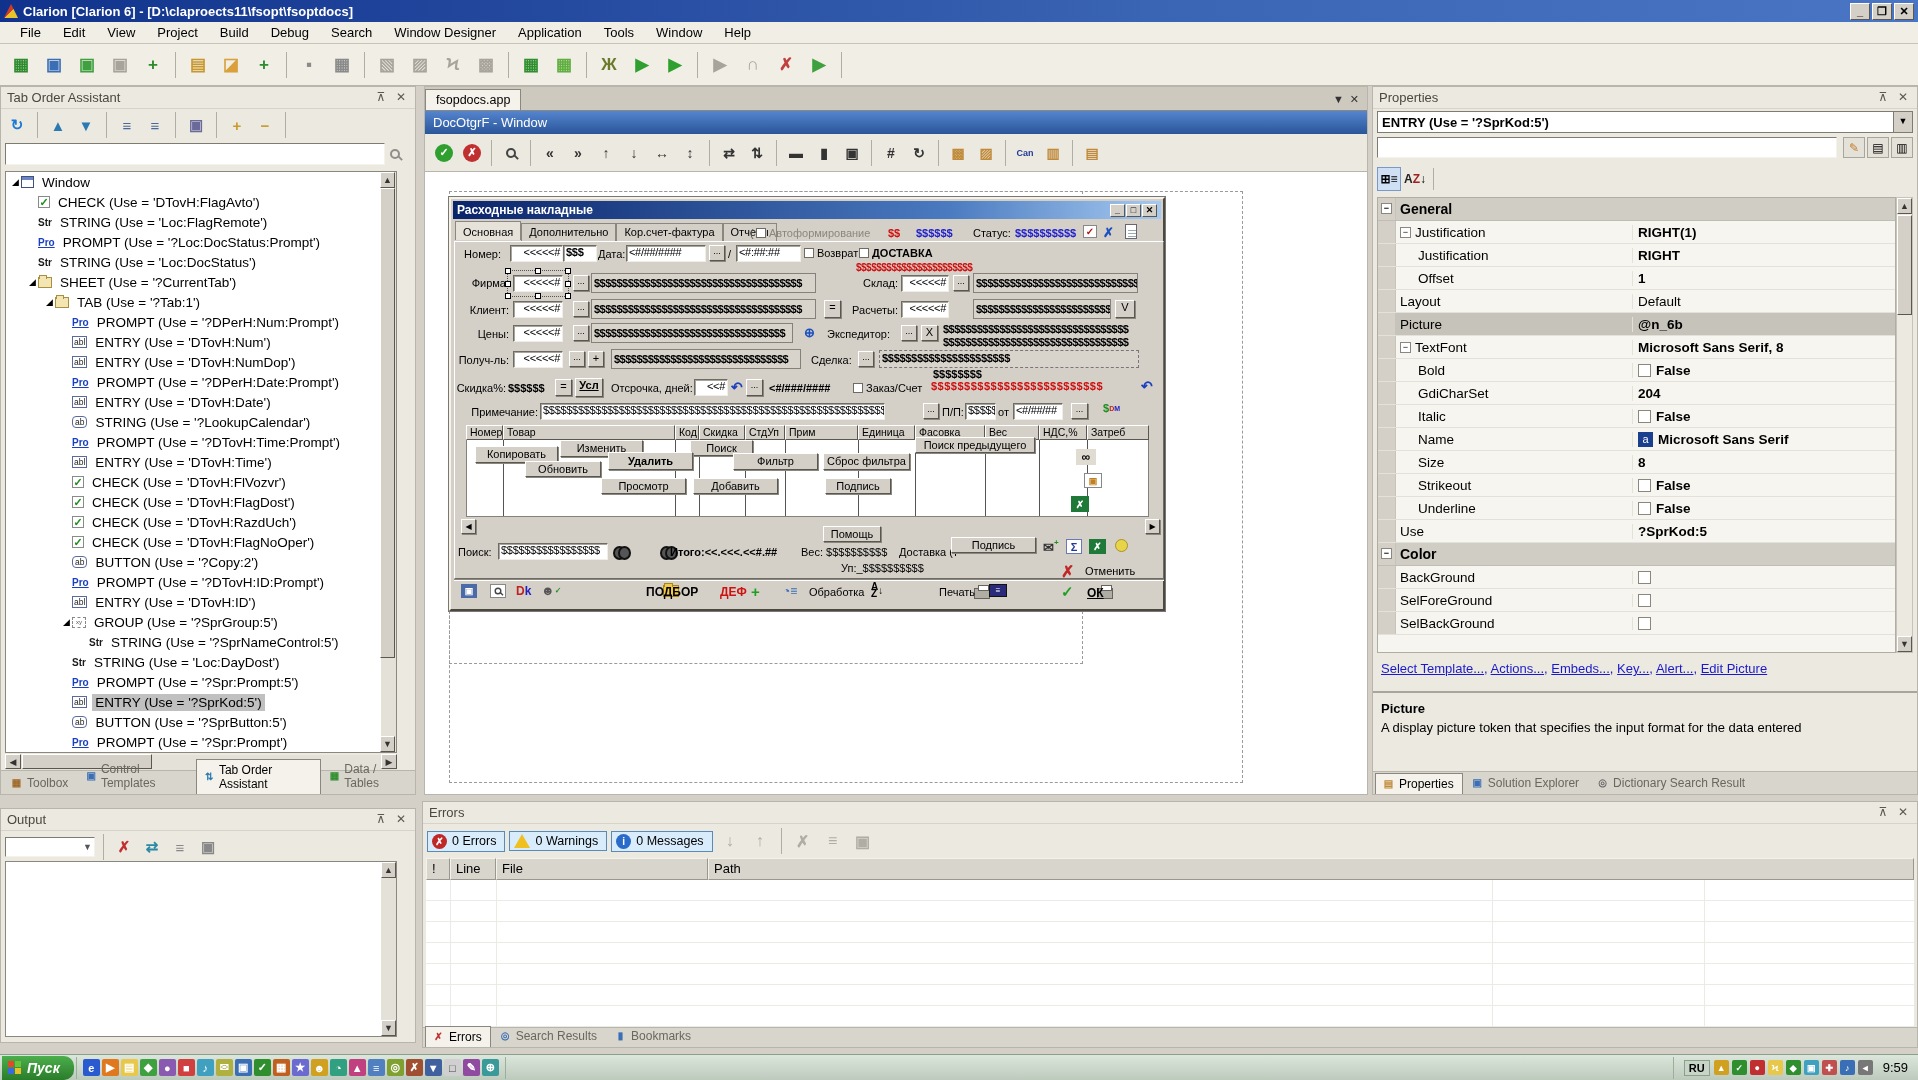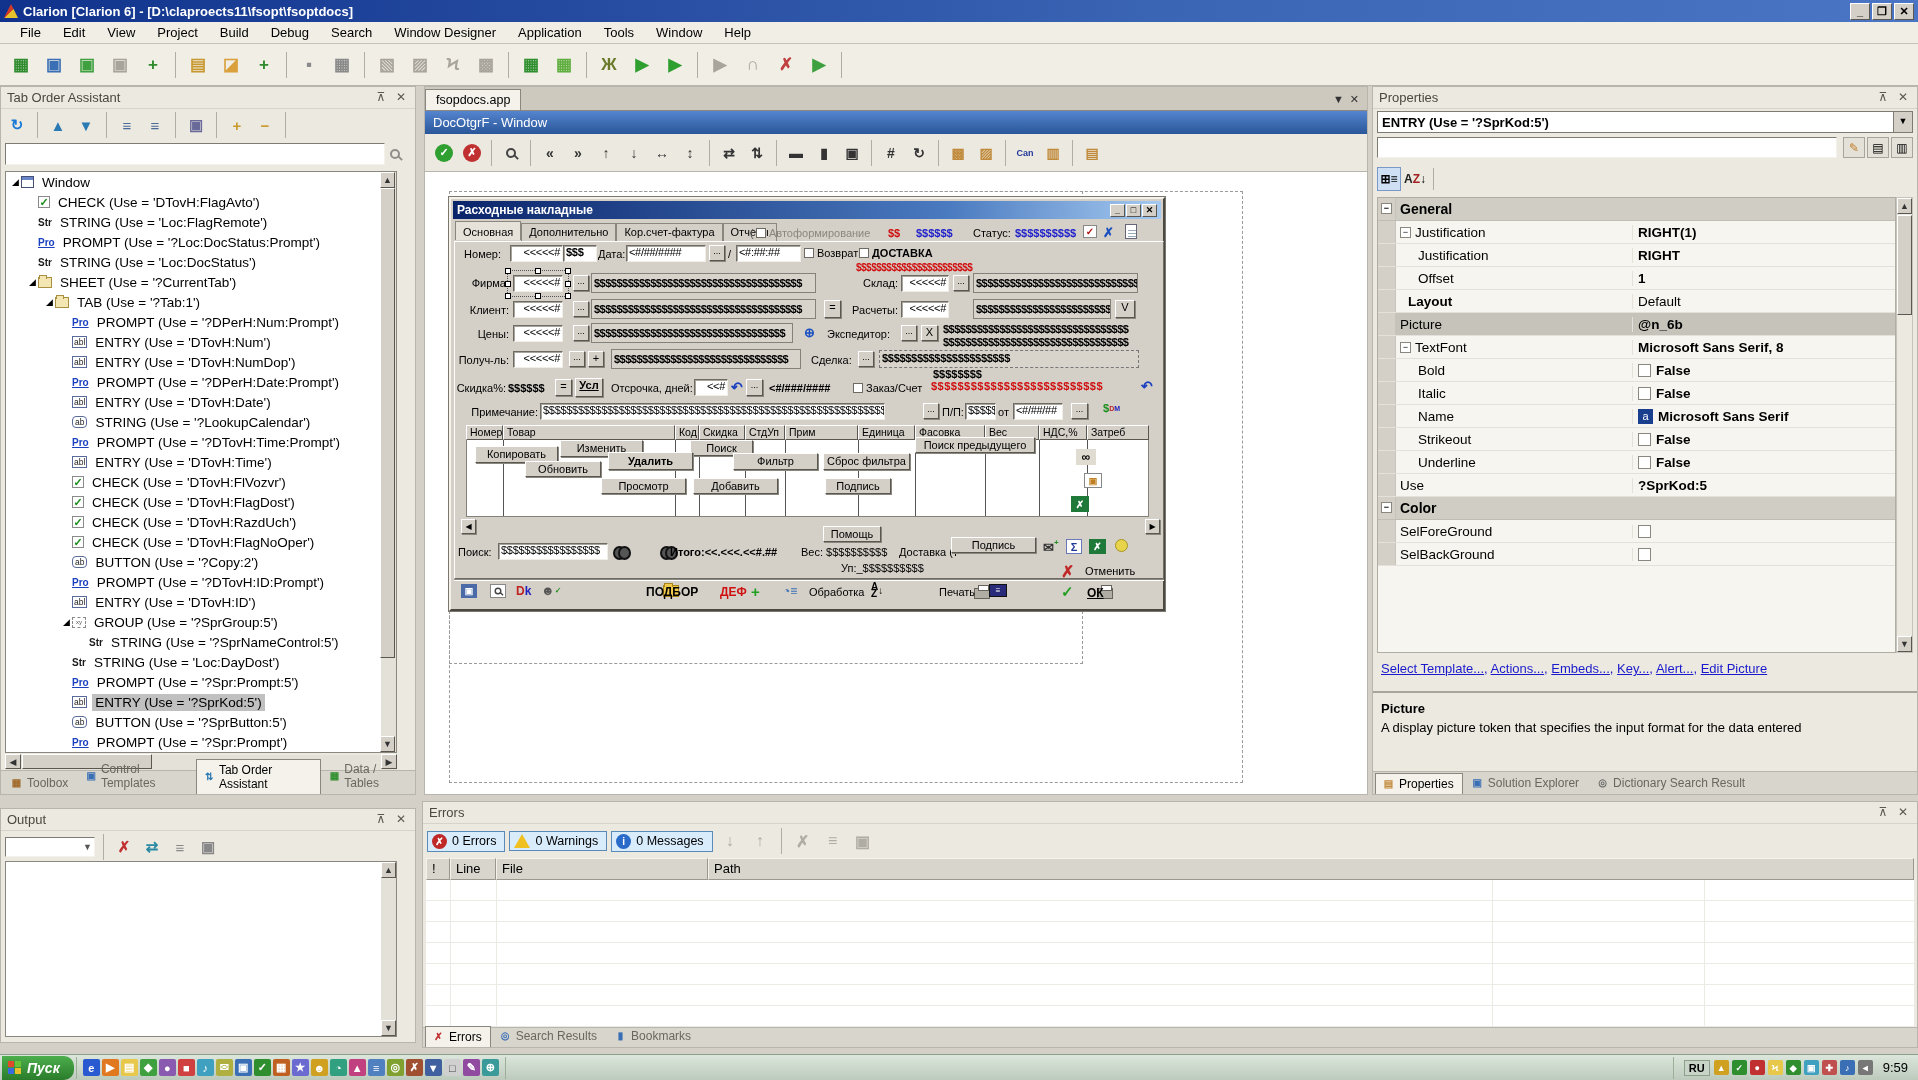--- a/index.html
+++ b/index.html
@@ -725,21 +725,21 @@
           <span class="pmargin"></span>
           <span class="pname" style="padding-left: 22px;">
             <span>Offset</span>
           </span>
           <span class="pval">
             <span style="font-weight: bold;">1</span>
           </span>
         </div>
         <div class="prow">
           <span class="pmargin"></span>
-          <span class="pname" style="padding-left: 12px; font-weight: bold;">
+          <span class="pname" style="padding-left: 4px;">
             <span>Layout</span>
           </span>
           <span class="pval">
             <span>Default</span>
           </span>
         </div>
         <div class="prow selrow">
           <span class="pmargin"></span>
           <span class="pname" style="padding-left: 4px;">
             <span>Picture</span>
@@ -764,35 +764,53 @@
             <span>Bold</span>
           </span>
           <span class="pval">
             <span class="pcheck"></span>
             <span style="font-weight: bold;">False</span>
           </span>
         </div>
         <div class="prow">
           <span class="pmargin"></span>
           <span class="pname" style="padding-left: 22px;">
+            <span>GdiCharSet</span>
+          </span>
+          <span class="pval">
+            <span style="font-weight: bold;">204</span>
+          </span>
+        </div>
+        <div class="prow">
+          <span class="pmargin"></span>
+          <span class="pname" style="padding-left: 22px;">
             <span>Italic</span>
           </span>
           <span class="pval">
             <span class="pcheck"></span>
             <span style="font-weight: bold;">False</span>
           </span>
         </div>
         <div class="prow">
           <span class="pmargin"></span>
           <span class="pname" style="padding-left: 22px;">
             <span>Name</span>
           </span>
           <span class="pval">
             <span class="fonticon">a</span>
             <span style="font-weight: bold;">Microsoft Sans Serif</span>
+          </span>
+        </div>
+        <div class="prow">
+          <span class="pmargin"></span>
+          <span class="pname" style="padding-left: 22px;">
+            <span>Size</span>
+          </span>
+          <span class="pval">
+            <span style="font-weight: bold;">8</span>
           </span>
         </div>
         <div class="prow">
           <span class="pmargin"></span>
           <span class="pname" style="padding-left: 22px;">
             <span>Strikeout</span>
           </span>
           <span class="pval">
             <span class="pcheck"></span>
             <span style="font-weight: bold;">False</span>
@@ -815,20 +833,30 @@
           </span>
           <span class="pval">
             <span style="font-weight: bold;">?SprKod:5</span>
           </span>
         </div>
         <div class="prow cat">
           <span class="pmargin">
             <span class="expbox" style="position: absolute; left: 3px; top: 5px;">−</span>
           </span>
           <span class="pname" style="font-size: 14px;">Color</span>
+        </div>
+        <div class="prow">
+          <span class="pmargin"></span>
+          <span class="pname" style="padding-left: 4px;">
+            <span>BackGround</span>
+          </span>
+          <span class="pval">
+            <span class="pcheck"></span>
+            <span></span>
+          </span>
         </div>
         <div class="prow">
           <span class="pmargin"></span>
           <span class="pname" style="padding-left: 4px;">
             <span>SelForeGround</span>
           </span>
           <span class="pval">
             <span class="pcheck"></span>
             <span></span>
           </span>

